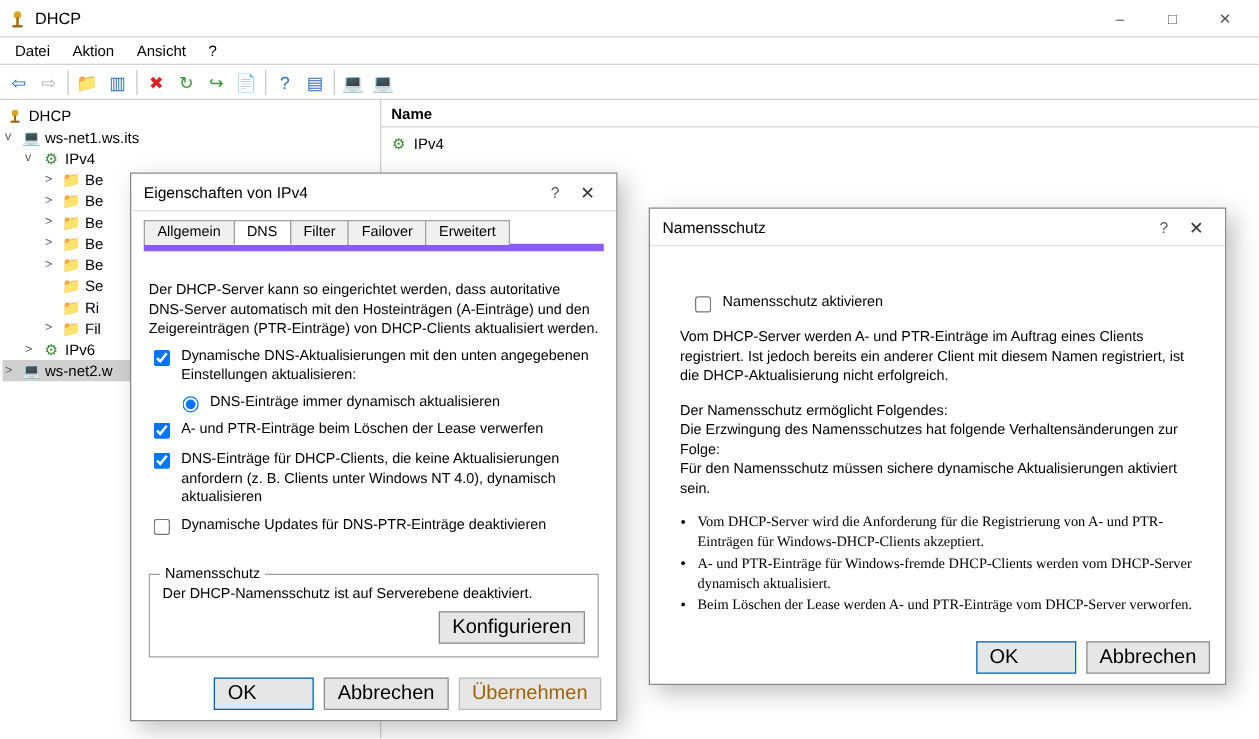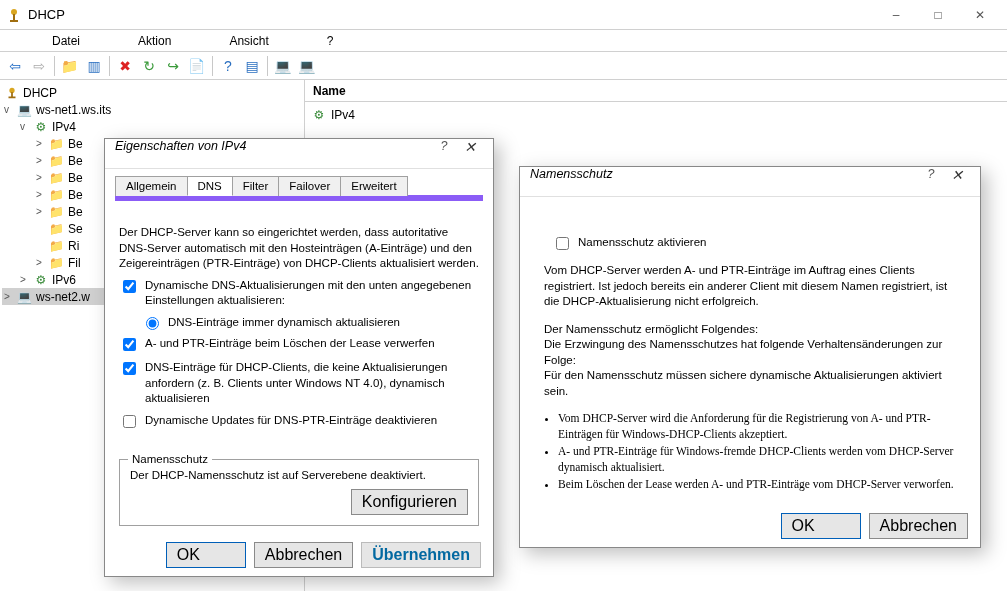--- a/index.html
+++ b/index.html
@@ -29,21 +29,21 @@
   .winctrls div { width: 42px; height: 26px; display:flex; align-items:center; justify-content:center; color:#555; }
 
   .menubar {
     height: 22px;
     display: flex;
     align-items: center;
     padding: 0 4px;
     border-bottom: 1px solid #d0d0d0;
     gap: 2px;
   }
-  .menubar span { padding: 2px 8px; margin-left: 40px; }
+  .menubar span { padding: 2px 8px; }
 
   .toolbar {
     height: 28px;
     display: flex;
     align-items: center;
     padding: 0 4px;
     border-bottom: 1px solid #d0d0d0;
     gap: 2px;
   }
   .toolbar .tbtn {
@@ -98,24 +98,23 @@
   
   .dialog {
     position: absolute;
     background: #fff;
     border: 1px solid #888;
     box-shadow: 6px 6px 18px rgba(0,0,0,0.25);
     font-size: 11.5px;
   }
   .dlg-title {
     height: 30px;
-    display:flex; align-items:flex-start; padding: 0 10px;
+    display:flex; align-items:center; padding: 0 10px;
     border-bottom: 1px solid #e0e0e0;
     font-size: 12.5px;
-    font-style: italic;
   }
   .dlg-title .spacer { flex:1; }
   .dlg-title .qmark { width:26px; text-align:center; color:#555; }
   .dlg-title .close { width:26px; text-align:center; font-size:14px; color:#333; }
 
   .tabs {
     display:flex;
     border-bottom: 6px solid #8b5cf6;
     margin: 6px 10px 0 10px;
   }
@@ -150,21 +149,21 @@
   }
   .btn {
     min-width: 80px;
     padding: 3px 10px;
     border: 1px solid #8a8a8a;
     background: #e6e6e6;
     font-size: 16px;
     text-align:left;
   }
   .btn.default { border: 1px solid #005fb8; }
-  .btn.disabled { color:#0369a1; border-color:#bbb;font-weight:bold; }
+  .btn.disabled { color:#a16207; border-color:#bbb; }
   .btnrow { display:flex; justify-content:flex-end; gap:8px; padding: 8px 12px; }
   .btnrow.inset { padding: 6px 0 0 0; }
 
   ul.bullets { margin:4px 0 4px 14px; padding:0; }
   ul.bullets li { margin:2px 0;font-family:Liberation Serif, serif; }
 
 </style>
 </head>
 <body>
 

